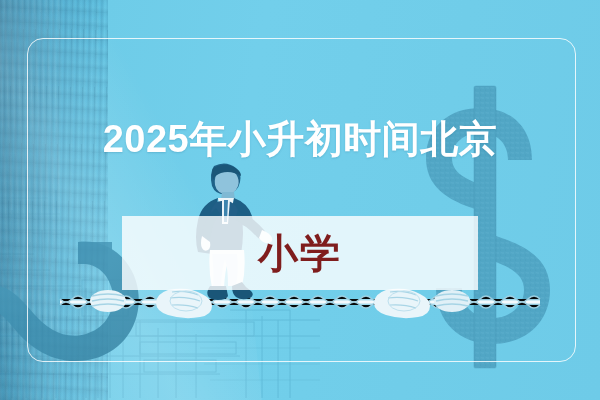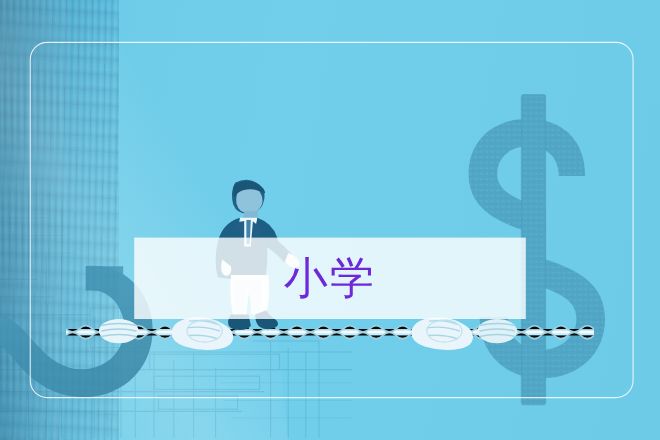--- a/index.html
+++ b/index.html
@@ -178,22 +178,22 @@
     height: 74px;
     background: rgba(255,255,255,0.80);
     display: flex;
     align-items: center;
     justify-content: center;
   }
 
   .subtitle-text {
     font-size: 40px;
     line-height: 48px;
-    font-weight: 400;
-    color: #6d28d9;
+    font-weight: 700;
+    color: #7f1d1d;
     letter-spacing: 2px;
     white-space: nowrap;
   }
 </style>
 </head>
 <body>
 
 <div class="banner">
 
   <div class="bg-base"></div>
@@ -373,19 +373,20 @@
       <path d="M34 96 q2 18 1 32 l8 0 q1 -18 4 -26 q3 8 3 26 l8 0 q3 -16 1 -32 Z" fill="#e7f1f7"></path>
 
       <path d="M32 128 q-4 6 -2 10 q2 4 10 4 q8 0 10 -4 l-2 -10 Z" fill="#1a5678"></path>
       <path d="M54 128 q0 8 4 11 q6 4 14 1 q5 -3 1 -7 q-6 -4 -9 -9 Z" fill="#1a5678"></path>
     </svg>
   </div>
 
   <div class="inner-frame"></div>
 
   <div class="content">
+    <div class="headline">2025年小升初时间北京</div>
 
     <div class="subtitle-band">
       <div class="subtitle-text">小学</div>
     </div>
   </div>
 
 </div>
 
 </body></html>

